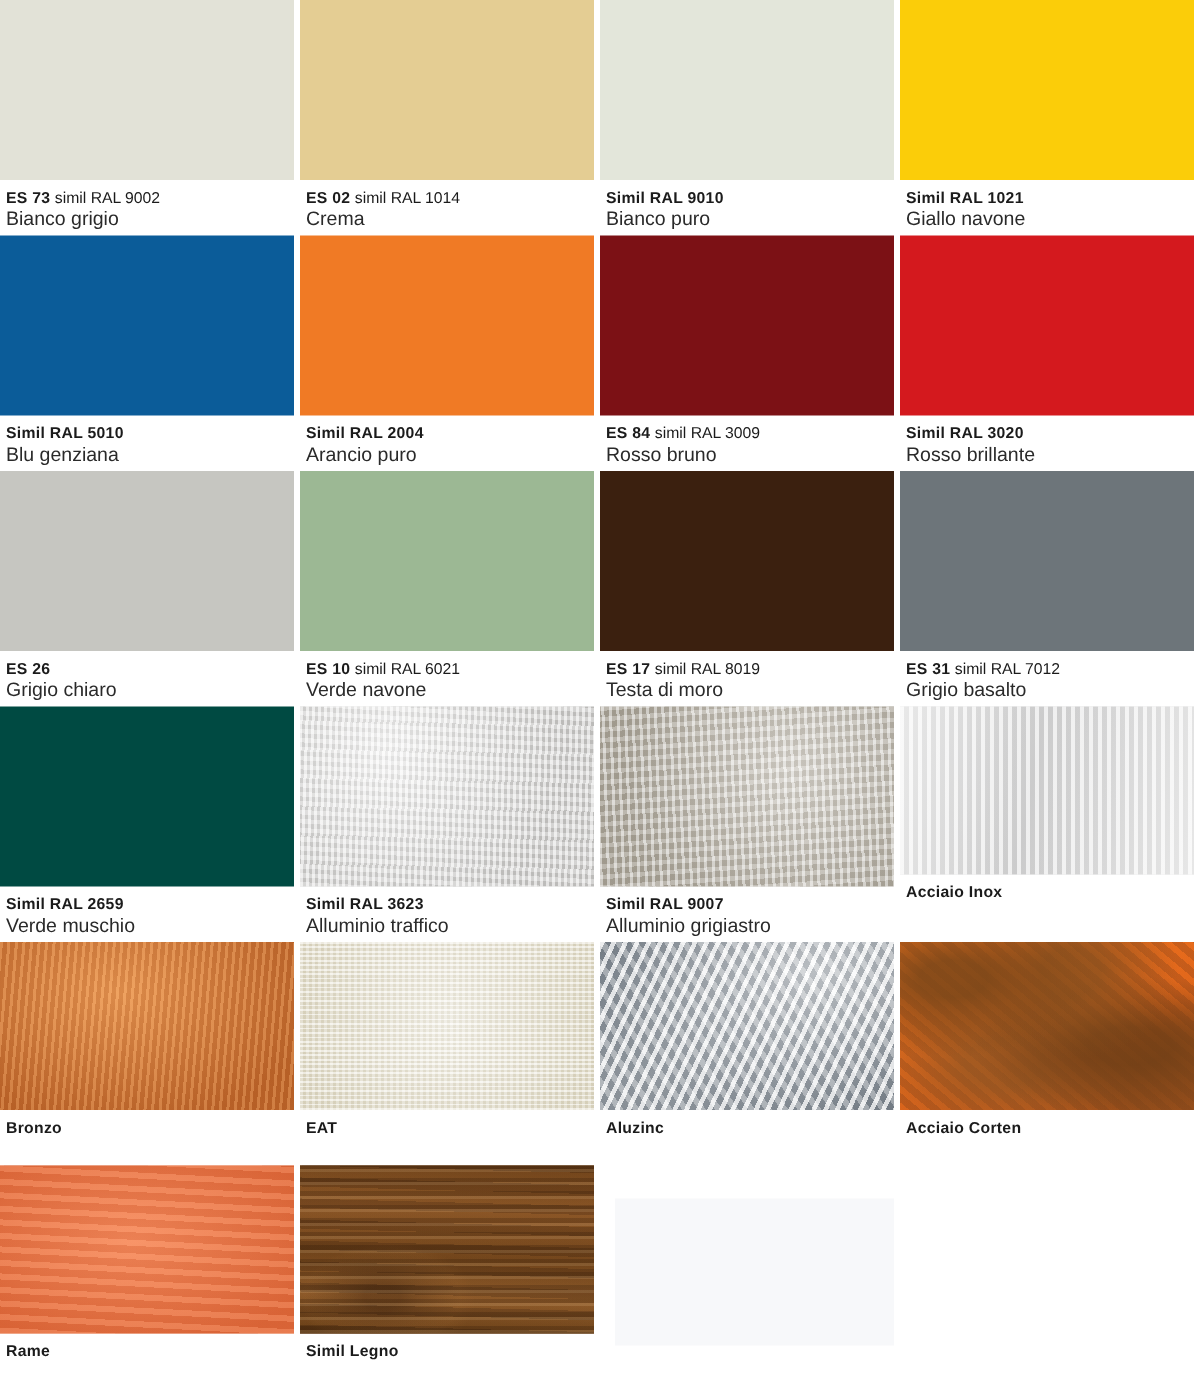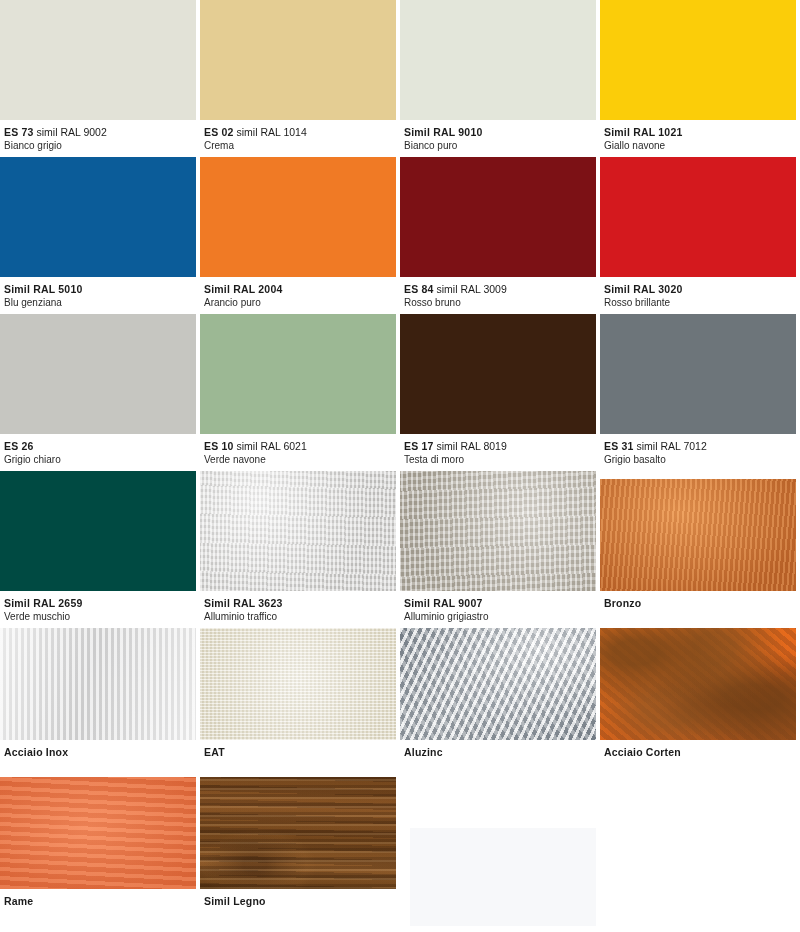--- a/index.html
+++ b/index.html
@@ -11,21 +11,20 @@
     width: 800px;
     height: 932px;
     font-family: "Liberation Sans", sans-serif;
     overflow: hidden;
   }
 
   .palette-grid {
     width: 800px;
     display: flex;
     flex-wrap: wrap;
-    align-items: flex-end;
   }
 
   .swatch-cell {
     width: 200px;
     box-sizing: border-box;
     padding-right: 4px;
   }
 
   .swatch-chip {
     width: 196px;
@@ -47,21 +46,21 @@
     white-space: nowrap;
   }
   .cap-line1 .code {
     font-weight: bold;
     letter-spacing: 0.2px;
   }
   .cap-line1 .ral {
     font-weight: normal;
   }
   .cap-line2 {
-    font-size: 10px;
+    font-size: 13px;
     line-height: 13px;
     color: #2a2a2a;
     white-space: nowrap;
   }
 
   .row-5 .swatch-chip,
   .row-6 .swatch-chip {
     height: 112px;
   }
 
@@ -176,29 +175,29 @@
       </div>
     </div>
     <div class="swatch-cell row-4">
       <div class="swatch-chip" style="background:#bab5a9;background-image:repeating-linear-gradient(88deg, rgba(255,255,255,.45) 0 2px, rgba(90,75,55,.08) 2px 5px),repeating-linear-gradient(176deg, rgba(255,255,255,.28) 0 3px, rgba(70,60,45,.07) 3px 7px),radial-gradient(circle at 65% 35%, rgba(255,255,255,.5), rgba(0,0,0,.07) 75%);"></div>
       <div class="swatch-caption">
         <div class="cap-line1"><span class="code">Simil RAL 9007</span></div>
         <div class="cap-line2">Alluminio grigiastro</div>
       </div>
     </div>
     <div class="swatch-cell row-5">
+      <div class="swatch-chip" style="background:#dcdcdc;background-image:repeating-linear-gradient(90deg, rgba(255,255,255,.65) 0 3px, rgba(0,0,0,.035) 3px 6px),linear-gradient(100deg, rgba(255,255,255,.6), rgba(180,180,182,.25) 45%, rgba(255,255,255,.55));"></div>
+      <div class="swatch-caption">
+        <div class="cap-line1"><span class="code">Acciaio Inox</span></div>
+      </div>
+    </div>
+    <div class="swatch-cell row-5">
       <div class="swatch-chip" style="background:#d97634;background-image:repeating-linear-gradient(95deg, rgba(255,200,140,.25) 0 2px, rgba(110,50,10,.12) 2px 5px),radial-gradient(ellipse at 40% 30%, rgba(255,190,120,.45), rgba(120,55,15,.25) 80%);"></div>
       <div class="swatch-caption">
         <div class="cap-line1"><span class="code">Bronzo</span></div>
-      </div>
-    </div>
-    <div class="swatch-cell row-5">
-      <div class="swatch-chip" style="background:#dcdcdc;background-image:repeating-linear-gradient(90deg, rgba(255,255,255,.65) 0 3px, rgba(0,0,0,.035) 3px 6px),linear-gradient(100deg, rgba(255,255,255,.6), rgba(180,180,182,.25) 45%, rgba(255,255,255,.55));"></div>
-      <div class="swatch-caption">
-        <div class="cap-line1"><span class="code">Acciaio Inox</span></div>
       </div>
     </div>
     <div class="swatch-cell row-5">
       <div class="swatch-chip" style="background:#e8e3d0;background-image:repeating-linear-gradient(0deg, rgba(255,255,255,.5) 0 1px, rgba(150,140,110,.08) 1px 3px),repeating-linear-gradient(90deg, rgba(255,255,255,.35) 0 2px, rgba(160,150,120,.07) 2px 4px),radial-gradient(circle at 50% 45%, rgba(255,255,255,.55), rgba(170,160,130,.14) 85%);"></div>
       <div class="swatch-caption">
         <div class="cap-line1"><span class="code">EAT</span></div>
       </div>
     </div>
     <div class="swatch-cell row-5">
       <div class="swatch-chip" style="background:#adb2b6;background-image:repeating-linear-gradient(115deg, rgba(255,255,255,.75) 0 3px, rgba(90,100,110,.22) 3px 7px),repeating-linear-gradient(55deg, rgba(255,255,255,.4) 0 4px, rgba(70,80,92,.18) 4px 9px),radial-gradient(ellipse at 72% 18%, rgba(255,255,255,.9), rgba(105,115,125,.35) 72%),radial-gradient(ellipse at 20% 80%, rgba(255,255,255,.55), rgba(95,105,118,.3) 70%);"></div>

